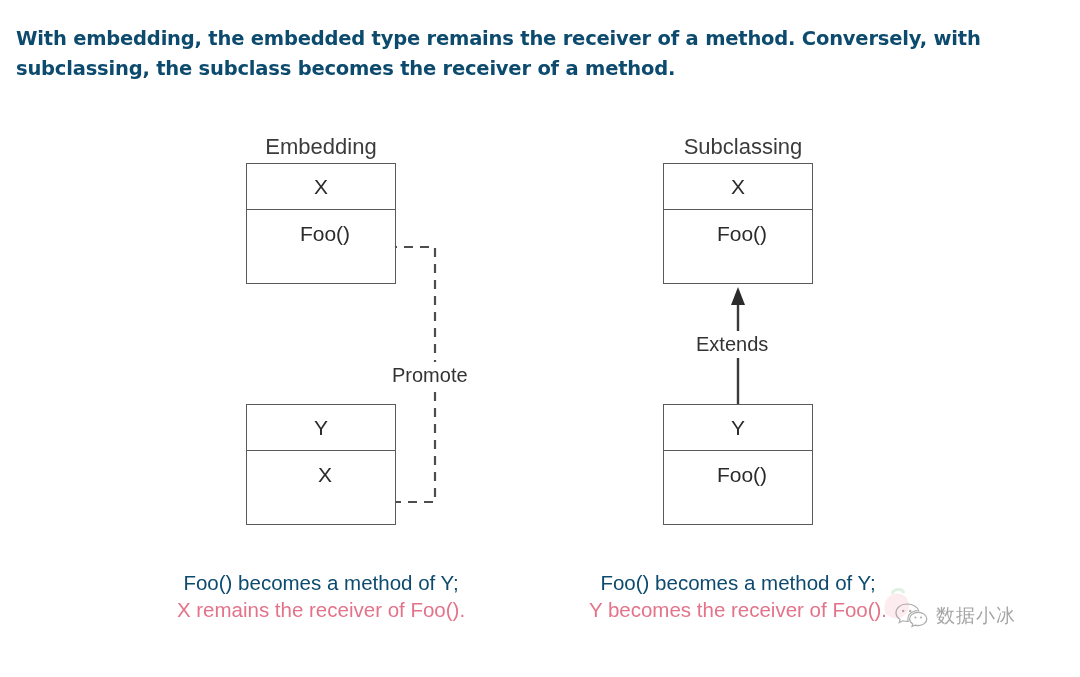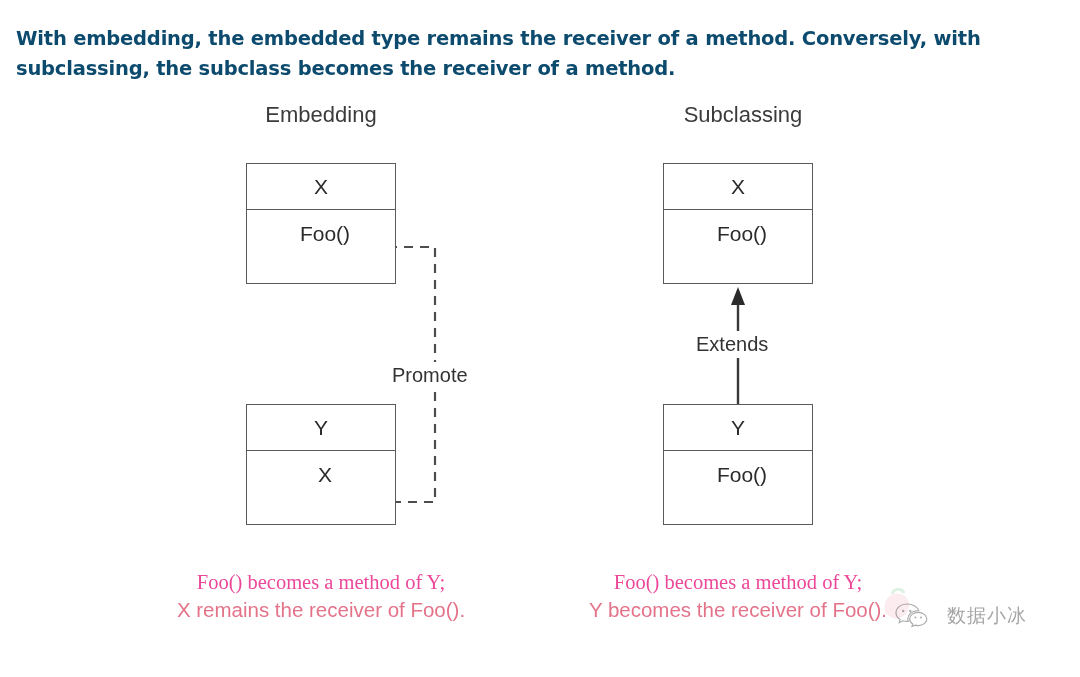--- a/index.html
+++ b/index.html
@@ -39,20 +39,21 @@
     height: 677px;
   }
 
   .col-title {
     position: absolute;
     font-size: 22px;
     color: #3b3b3b;
     font-family: "Liberation Sans", sans-serif;
     text-align: center;
     white-space: nowrap;
+    margin-top: 32px;
   }
   #title-embedding { left: 246px; top: 102px; width: 150px; }
   #title-subclassing { left: 668px; top: 102px; width: 150px; }
 
   
   .uml-box {
     position: absolute;
     box-sizing: border-box;
     border: 1.6px solid #5a5a5a;
     background: #ffffff;
@@ -107,31 +108,31 @@
   
   .caption {
     position: absolute;
     text-align: center;
     font-size: 20.5px;
     line-height: 27px;
     white-space: nowrap;
   }
   #caption-left  { left: 151px; top: 569px; width: 340px; }
   #caption-right { left: 568px; top: 569px; width: 340px; }
-  .cap-green { color: #ec4899; display: block; font-family: Liberation Serif, serif; }
+  .cap-green { color: #0c4a6e; display: block; }
   .cap-red   { color: #e4738a; display: block; }
 
   
   #watermark {
     position: absolute;
     left: 895px;
     top: 602px;
     display: flex;
     align-items: center;
-    gap: 18px;
+    gap: 7px;
     opacity: 0.62;
   }
   #watermark .wm-text {
     font-family: "DejaVu Sans", sans-serif;
     font-size: 19px;
     color: #6d6d6d;
     letter-spacing: 1px;
     white-space: nowrap;
   }
   #wm-blob {

